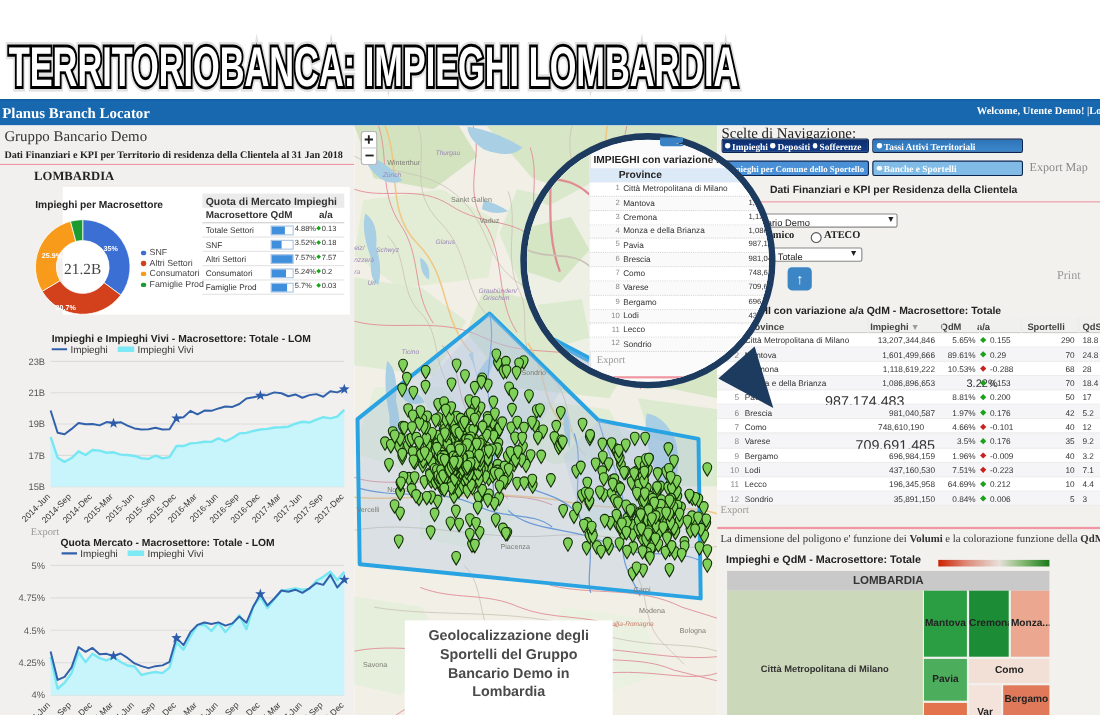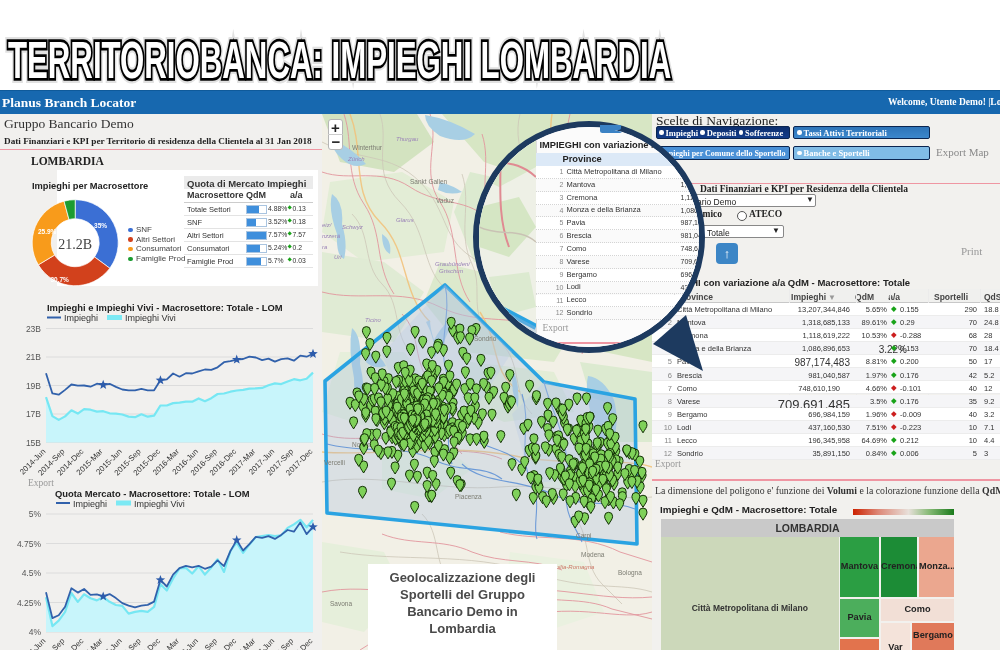--- a/index.html
+++ b/index.html
@@ -1088,21 +1088,21 @@
 <div class="ab" style="left:368px;top:564px;width:189px;height:86px;background:#fff"></div>
 <div class="ab" style="left:368px;top:569px;width:189px;text-align:center;font-family:'Liberation Sans',sans-serif;font-weight:bold;font-size:13px;line-height:17px;color:#4a4a4a">Geolocalizzazione degli<br>Sportelli del Gruppo<br>Bancario Demo in<br>Lombardia</div>
 
 <div class="ab" style="left:652px;top:114px;width:348px;height:536px;background:#f2f1ee"></div>
 <div class="ab" style="left:656px;top:112.5px;font-family:'Liberation Serif',serif;font-size:13.5px;color:#222">Scelte di Navigazione:</div>
 <div class="ab" style="left:656px;top:125.5px;width:134px;height:13.5px;background:linear-gradient(#0d2f6e,#123c8a);border:1.5px solid #0b2550;border-radius:2px;box-sizing:border-box;color:#fff;font-family:'Liberation Serif',serif;font-weight:bold;font-size:8.5px;white-space:nowrap;padding:1px 0 0 2px"><span class="rdot"></span>Impieghi <span class="rdot"></span>Depositi <span class="rdot"></span>Sofferenze</div>
 <div class="ab" style="left:793px;top:125.5px;width:137px;height:13.5px;background:linear-gradient(#2e74b8,#3c87cc);border:1.5px solid #0b2550;border-radius:2px;box-sizing:border-box;color:#fff;font-family:'Liberation Serif',serif;font-weight:bold;font-size:8.5px;white-space:nowrap;padding:1px 0 0 3px"><span class="rdot"></span>Tassi Attivi Territoriali</div>
 <div class="ab" style="left:656px;top:146px;width:134px;height:13.5px;background:#4a90d6;border:1.5px solid #0b2550;border-radius:2px;box-sizing:border-box;color:#fff;font-family:'Liberation Serif',serif;font-weight:bold;font-size:8px;white-space:nowrap;padding:1.5px 0 0 2px">Impieghi per Comune dello Sportello</div>
 <div class="ab" style="left:793px;top:146px;width:137px;height:13.5px;background:#80bce6;border:1.5px solid #0b2550;border-radius:2px;box-sizing:border-box;color:#fff;font-family:'Liberation Serif',serif;font-weight:bold;font-size:8.5px;white-space:nowrap;padding:1px 0 0 3px"><span class="rdot"></span>Banche e Sportelli</div>
 <div class="ab" style="left:936px;top:146px;font-family:'Liberation Serif',serif;font-size:11px;color:#8a8a8a">Export Map</div>
-<div class="ab" style="left:700px;top:184px;font-family:Liberation Serif, serif;font-weight:bold;font-size:9.5px;color:#222">Dati Finanziari e KPI per Residenza della Clientela</div>
+<div class="ab" style="left:700px;top:167px;font-family:Liberation Sans, sans-serif;font-weight:bold;font-size:9.5px;color:#222">Dati Finanziari e KPI per Residenza della Clientela</div>
 <div class="ab" style="left:652px;top:182.5px;width:348px;height:1.5px;background:#ef96a2"></div>
 
 <div class="ab" style="left:642px;top:194px;width:174px;height:12.5px;background:#fff;border:1px solid #888;border-radius:2px;box-sizing:border-box;font-size:8.5px;color:#222;padding:1.5px 0 0 4px">Gruppo Bancario Demo</div>
 <div class="ab" style="left:806px;top:195px;font-size:8px;color:#222">▼</div>
 <div class="ab" style="left:634px;top:211px;width:8px;height:8px;border:1px solid #555;border-radius:50%;background:#fff"></div>
 <div class="ab" style="left:646px;top:209px;font-family:'Liberation Serif',serif;font-weight:bold;font-size:9.5px;color:#222">Settore Economico</div>
 <div class="ab" style="left:737px;top:211px;width:8px;height:8px;border:1px solid #555;border-radius:50%;background:#fff"></div>
 <div class="ab" style="left:749px;top:209px;font-family:'Liberation Serif',serif;font-weight:bold;font-size:9.5px;color:#222">ATECO</div>
 <div class="ab" style="left:684px;top:225px;width:100px;height:12.5px;background:#fff;border:1px solid #888;border-radius:2px;box-sizing:border-box;font-size:8.5px;color:#222;padding:1.5px 0 0 22px">Totale</div>
 <div class="ab" style="left:772px;top:226px;font-size:8px;color:#222">▼</div>
@@ -1129,21 +1129,21 @@
 <div style="position:absolute;left:25px;top:16.0px;font-size:7.5px;color:#333;white-space:nowrap">Città Metropolitana di Milano</div>
 <div style="position:absolute;left:98px;top:16.0px;width:100px;text-align:right;font-size:7.5px;color:#333">13,207,344,846</div>
 <div style="position:absolute;left:195px;top:16.0px;width:40px;text-align:right;font-size:7.5px;color:#333">5.65%</div>
 <div style="position:absolute;left:240px;top:18.0px;width:3.6px;height:3.6px;background:#19a319;transform:rotate(45deg)"></div>
 <div style="position:absolute;left:248px;top:16.0px;font-size:7.5px;color:#333">0.155</div>
 <div style="position:absolute;left:285px;top:16.0px;width:40px;text-align:right;font-size:7.5px;color:#333">290</div>
 <div style="position:absolute;left:332px;top:16.0px;font-size:7.5px;color:#333">18.8</div>
 <div style="position:absolute;left:0;top:26.9px;width:348px;height:13.1px;background:#f5f5f7;border-bottom:1px solid #ececec;box-sizing:border-box"></div>
 <div style="position:absolute;left:4px;top:29.1px;width:16px;text-align:right;font-size:7.5px;color:#888">2</div>
 <div style="position:absolute;left:25px;top:29.1px;font-size:7.5px;color:#333;white-space:nowrap">Mantova</div>
-<div style="position:absolute;left:98px;top:29.1px;width:100px;text-align:right;font-size:7.5px;color:#333">1,318,685,133</div>
+<div style="position:absolute;left:98px;top:29.1px;width:100px;text-align:right;font-size:7.5px;color:#333">1,601,499,666</div>
 <div style="position:absolute;left:195px;top:29.1px;width:40px;text-align:right;font-size:7.5px;color:#333">89.61%</div>
 <div style="position:absolute;left:240px;top:31.1px;width:3.6px;height:3.6px;background:#19a319;transform:rotate(45deg)"></div>
 <div style="position:absolute;left:248px;top:29.1px;font-size:7.5px;color:#333">0.29</div>
 <div style="position:absolute;left:285px;top:29.1px;width:40px;text-align:right;font-size:7.5px;color:#333">70</div>
 <div style="position:absolute;left:332px;top:29.1px;font-size:7.5px;color:#333">24.8</div>
 <div style="position:absolute;left:0;top:40.0px;width:348px;height:13.1px;background:#ffffff;border-bottom:1px solid #ececec;box-sizing:border-box"></div>
 <div style="position:absolute;left:4px;top:42.2px;width:16px;text-align:right;font-size:7.5px;color:#888">3</div>
 <div style="position:absolute;left:25px;top:42.2px;font-size:7.5px;color:#333;white-space:nowrap">Cremona</div>
 <div style="position:absolute;left:98px;top:42.2px;width:100px;text-align:right;font-size:7.5px;color:#333">1,118,619,222</div>
 <div style="position:absolute;left:195px;top:42.2px;width:40px;text-align:right;font-size:7.5px;color:#333">10.53%</div>
@@ -1156,21 +1156,21 @@
 <div style="position:absolute;left:25px;top:55.3px;font-size:7.5px;color:#333;white-space:nowrap">Monza e della Brianza</div>
 <div style="position:absolute;left:98px;top:55.3px;width:100px;text-align:right;font-size:7.5px;color:#333">1,086,896,653</div>
 <div style="position:absolute;left:195px;top:55.3px;width:60px;text-align:right;font-size:10px;color:#333">3.22%</div>
 <div style="position:absolute;left:240px;top:57.3px;width:3.6px;height:3.6px;background:#19a319;transform:rotate(45deg)"></div>
 <div style="position:absolute;left:248px;top:55.3px;font-size:7.5px;color:#333">0.153</div>
 <div style="position:absolute;left:285px;top:55.3px;width:40px;text-align:right;font-size:7.5px;color:#333">70</div>
 <div style="position:absolute;left:332px;top:55.3px;font-size:7.5px;color:#333">18.4</div>
 <div style="position:absolute;left:0;top:66.2px;width:348px;height:13.1px;background:#ffffff;border-bottom:1px solid #ececec;box-sizing:border-box"></div>
 <div style="position:absolute;left:4px;top:68.4px;width:16px;text-align:right;font-size:7.5px;color:#888">5</div>
 <div style="position:absolute;left:25px;top:68.4px;font-size:7.5px;color:#333;white-space:nowrap">Pavia</div>
-<div style="position:absolute;left:98px;top:68.4px;width:100px;text-align:right;font-size:10px;color:#333">987,174,483</div>
+<div style="position:absolute;left:98px;top:68.4px;width:100px;text-align:left;font-size:13px;color:#333">987,174,483</div>
 <div style="position:absolute;left:195px;top:68.4px;width:40px;text-align:right;font-size:7.5px;color:#333">8.81%</div>
 <div style="position:absolute;left:240px;top:70.4px;width:3.6px;height:3.6px;background:#19a319;transform:rotate(45deg)"></div>
 <div style="position:absolute;left:248px;top:68.4px;font-size:7.5px;color:#333">0.200</div>
 <div style="position:absolute;left:285px;top:68.4px;width:40px;text-align:right;font-size:7.5px;color:#333">50</div>
 <div style="position:absolute;left:332px;top:68.4px;font-size:7.5px;color:#333">17</div>
 <div style="position:absolute;left:0;top:79.3px;width:348px;height:13.1px;background:#f5f5f7;border-bottom:1px solid #ececec;box-sizing:border-box"></div>
 <div style="position:absolute;left:4px;top:81.5px;width:16px;text-align:right;font-size:7.5px;color:#888">6</div>
 <div style="position:absolute;left:25px;top:81.5px;font-size:7.5px;color:#333;white-space:nowrap">Brescia</div>
 <div style="position:absolute;left:98px;top:81.5px;width:100px;text-align:right;font-size:7.5px;color:#333">981,040,587</div>
 <div style="position:absolute;left:195px;top:81.5px;width:40px;text-align:right;font-size:7.5px;color:#333">1.97%</div>

